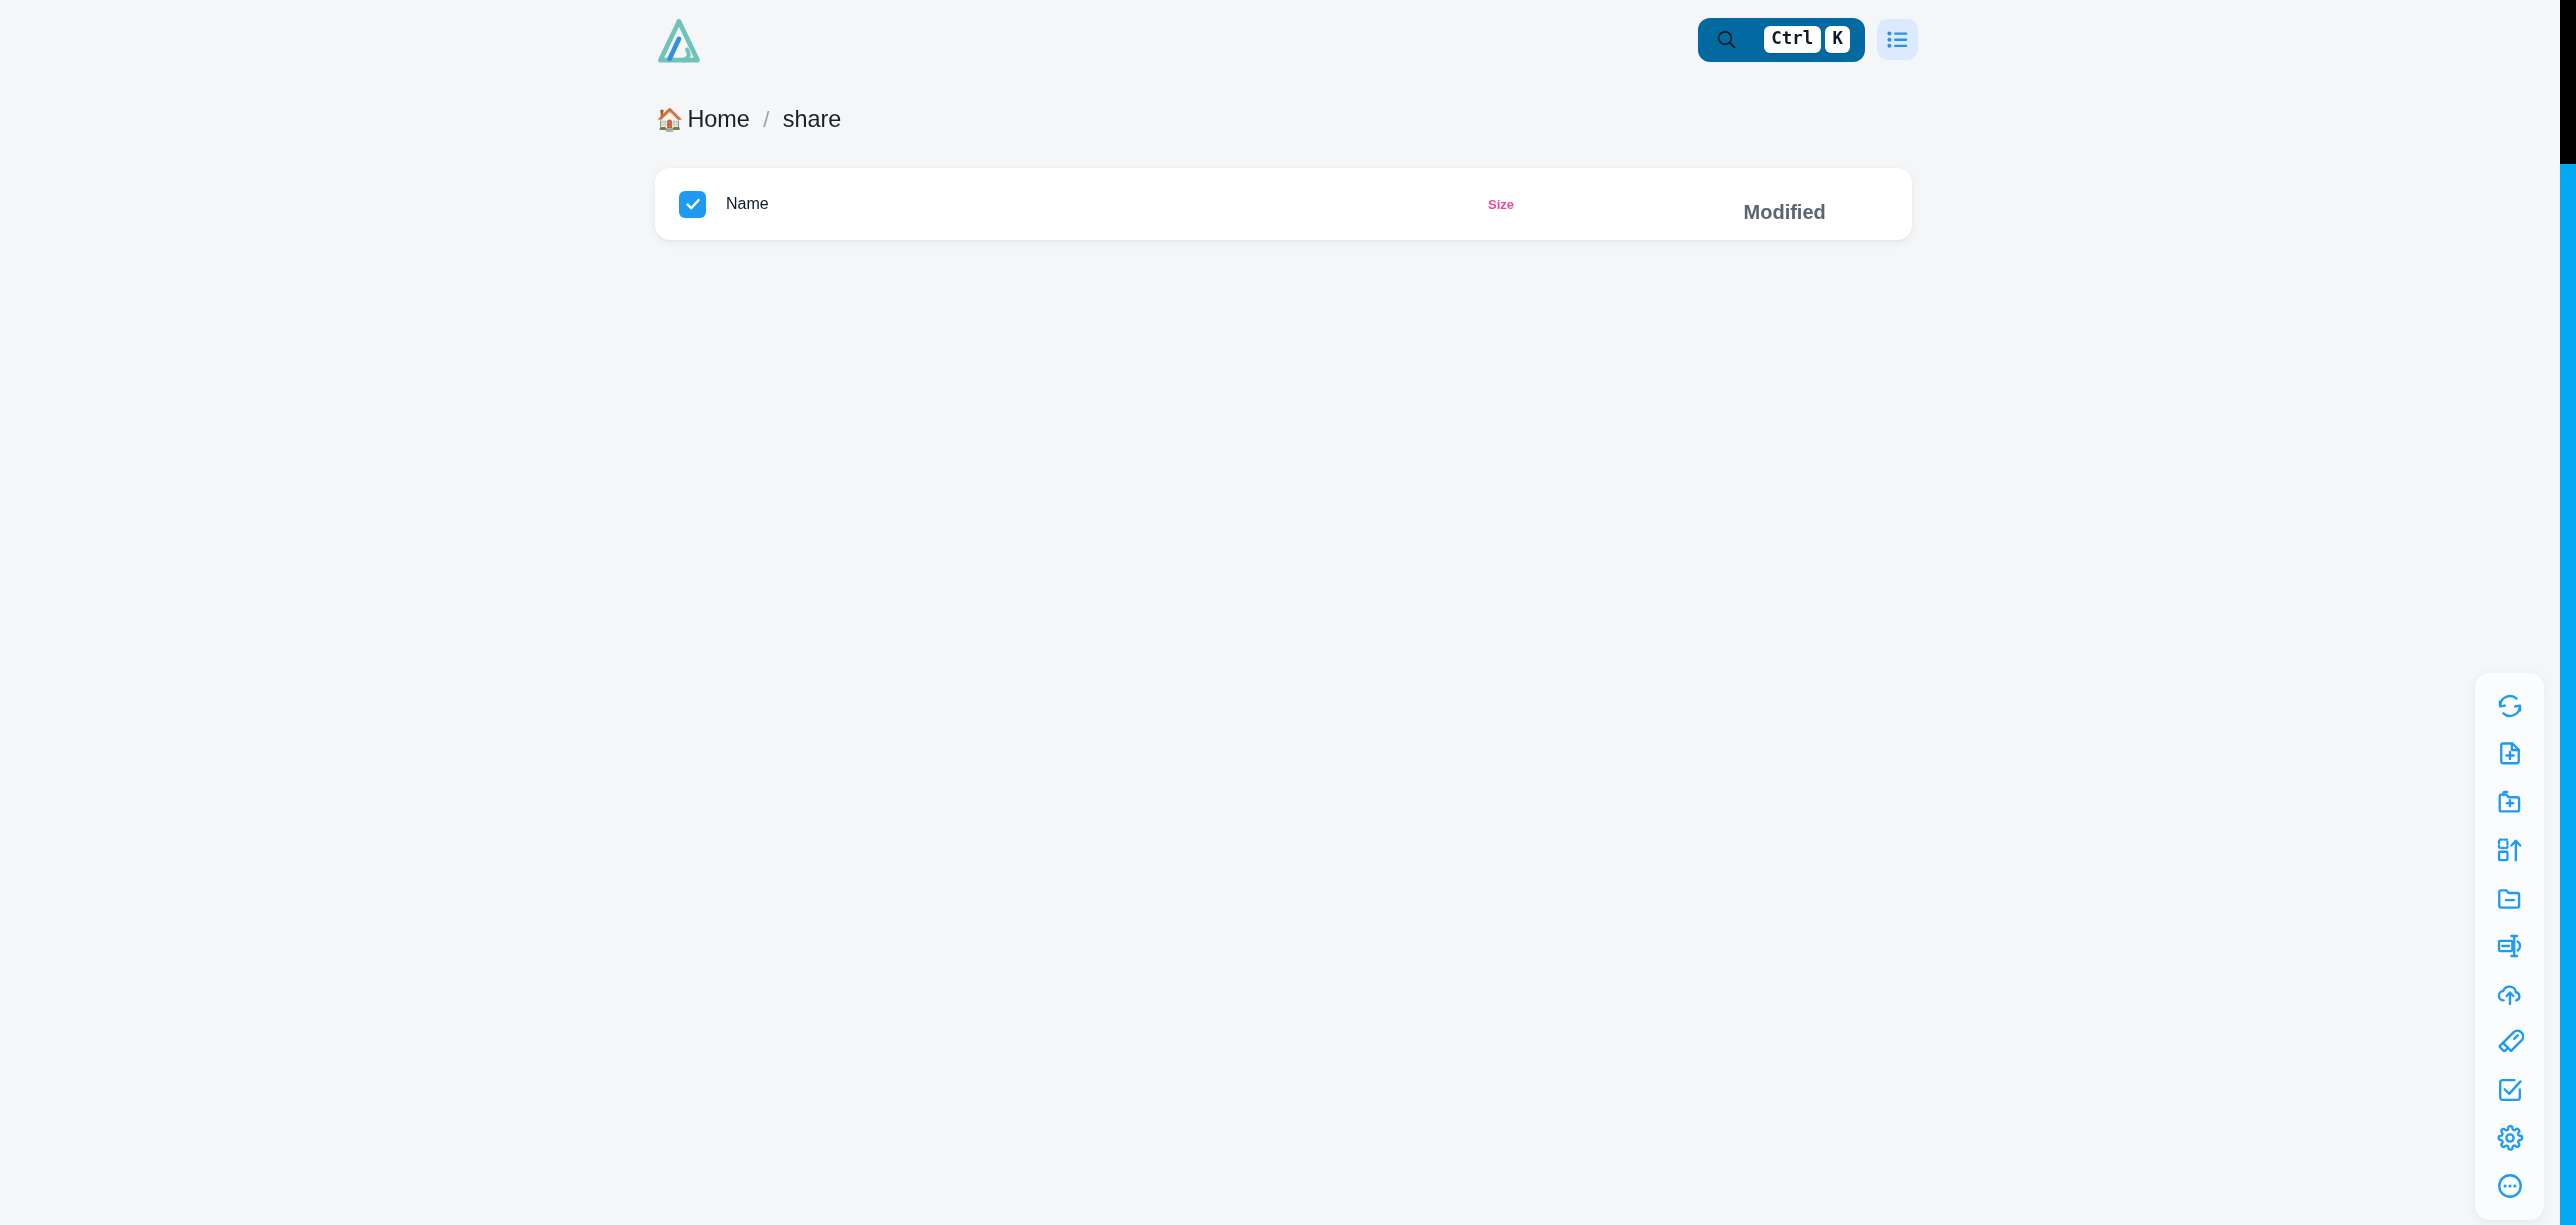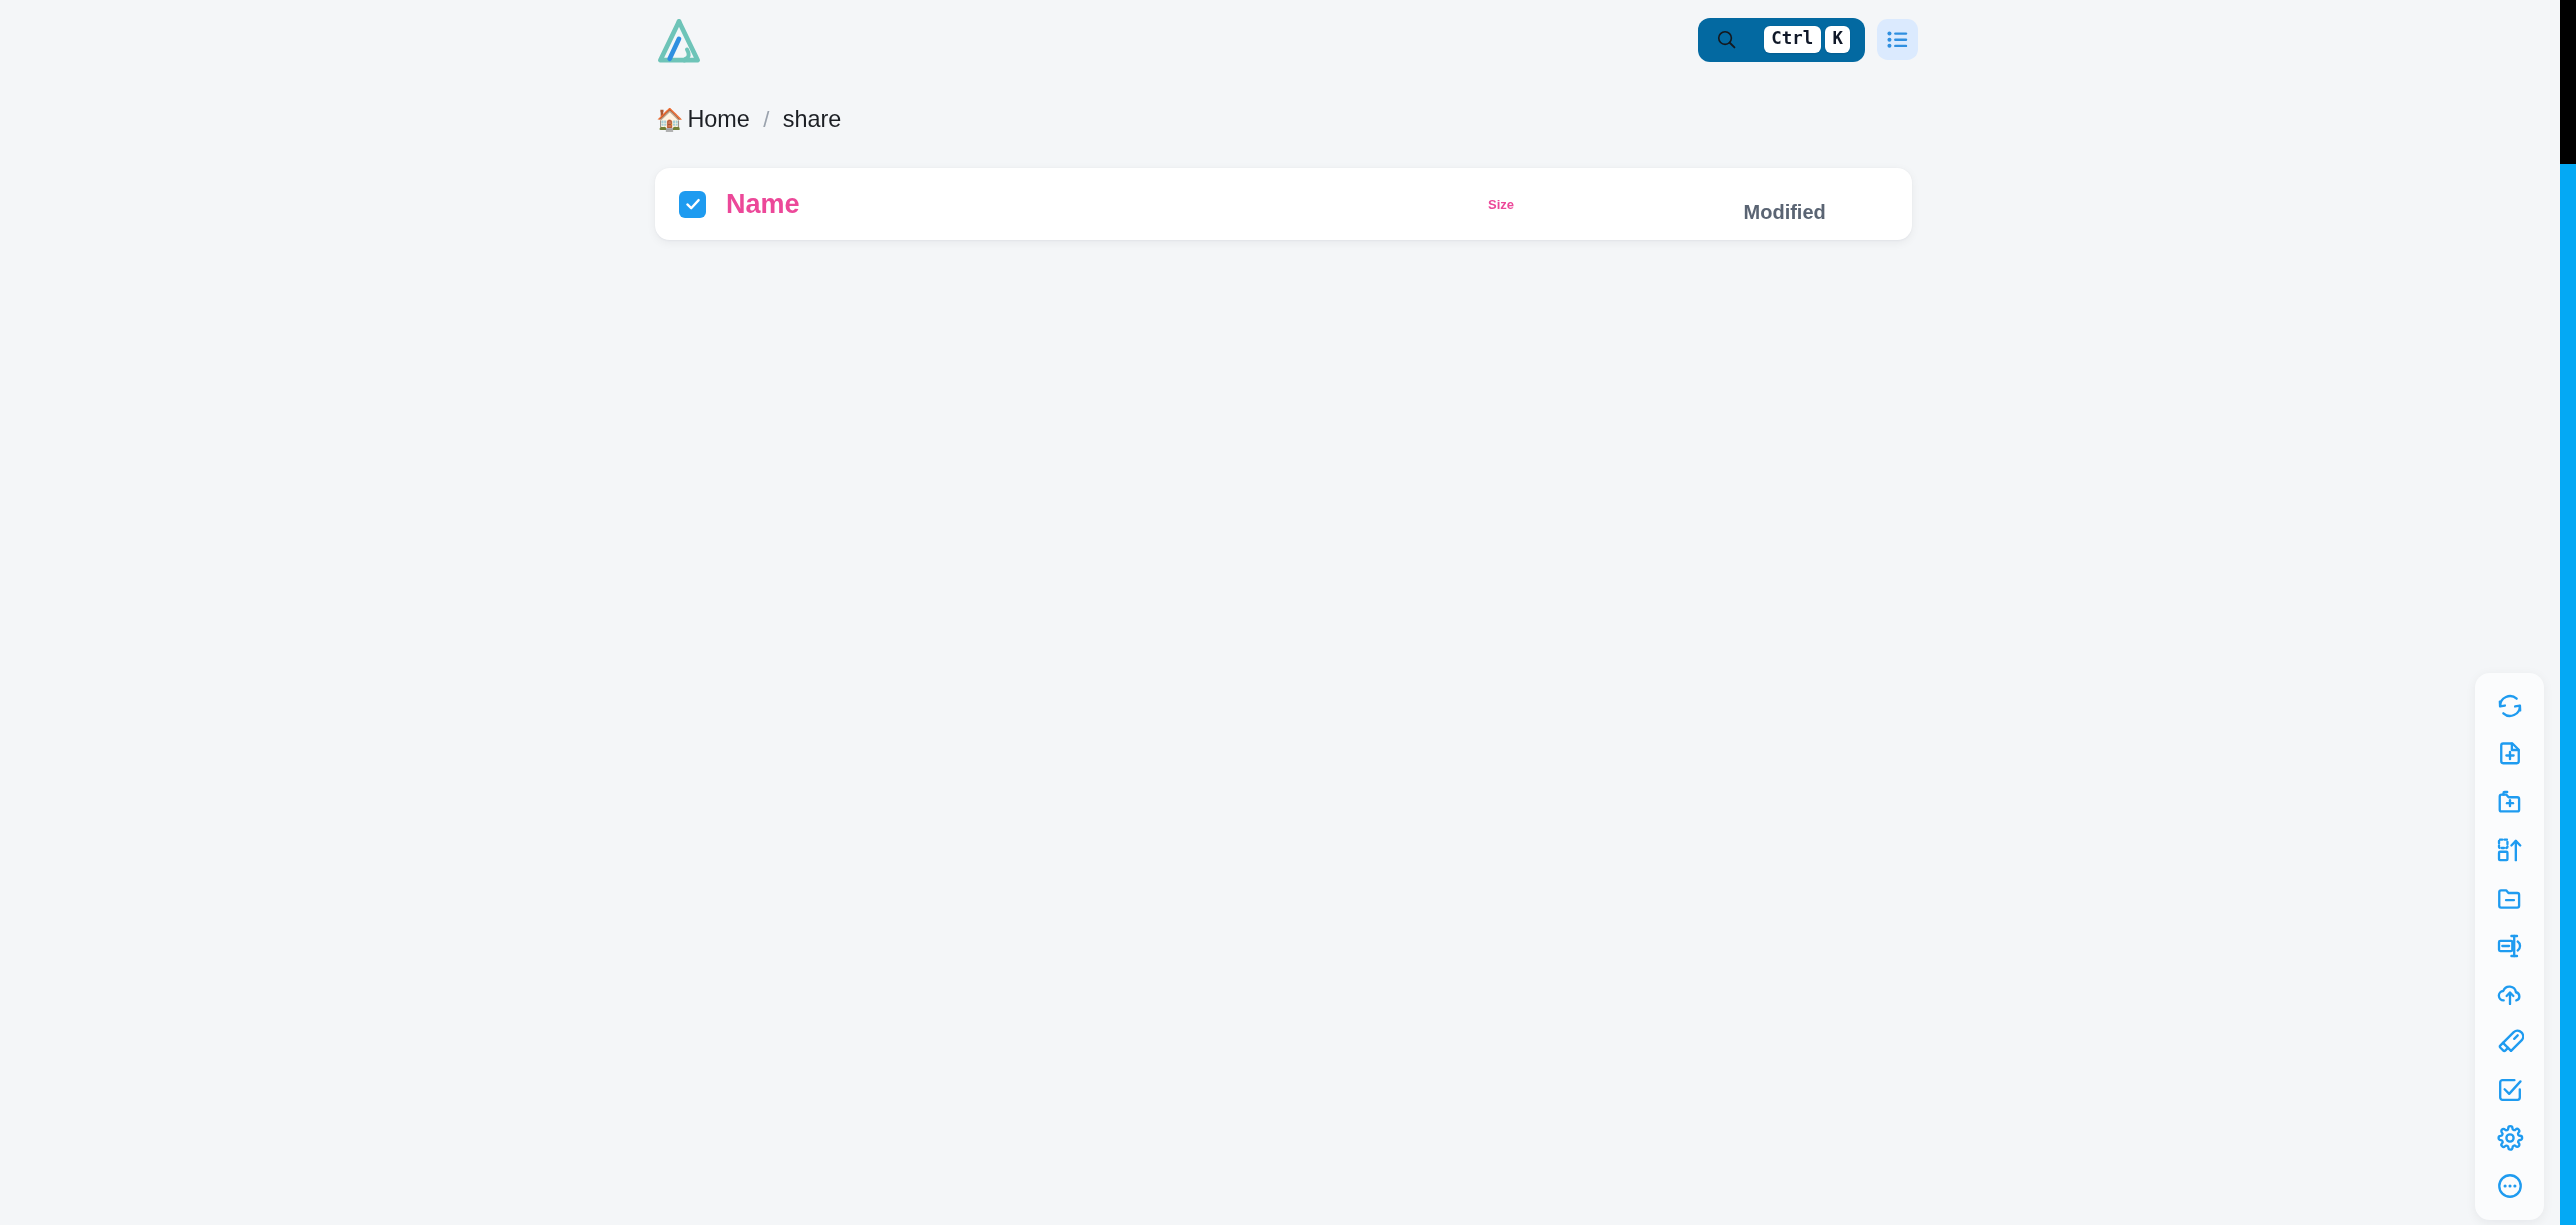--- a/index.html
+++ b/index.html
@@ -141,23 +141,23 @@
     border-radius: 6px;
     background: #1e9bf0;
     display: flex;
     align-items: center;
     justify-content: center;
     cursor: pointer;
     flex: none;
   }
   .checkbox svg { width: 18px; height: 18px; display:block; }
   .col-name {
-    font-size: 27px;
-    font-weight: 700;
-    color: #ec4899;
+    font-size: 16px;
+    font-weight: 400;
+    color: #0f172a;
     margin-left: 20px;
     flex: 1 1 auto;
     cursor: pointer;
   }
   .col-size {
     font-size: 13px;
     font-weight: 700;
     color: #ec4899;
     width: 200px;
     cursor: pointer;

